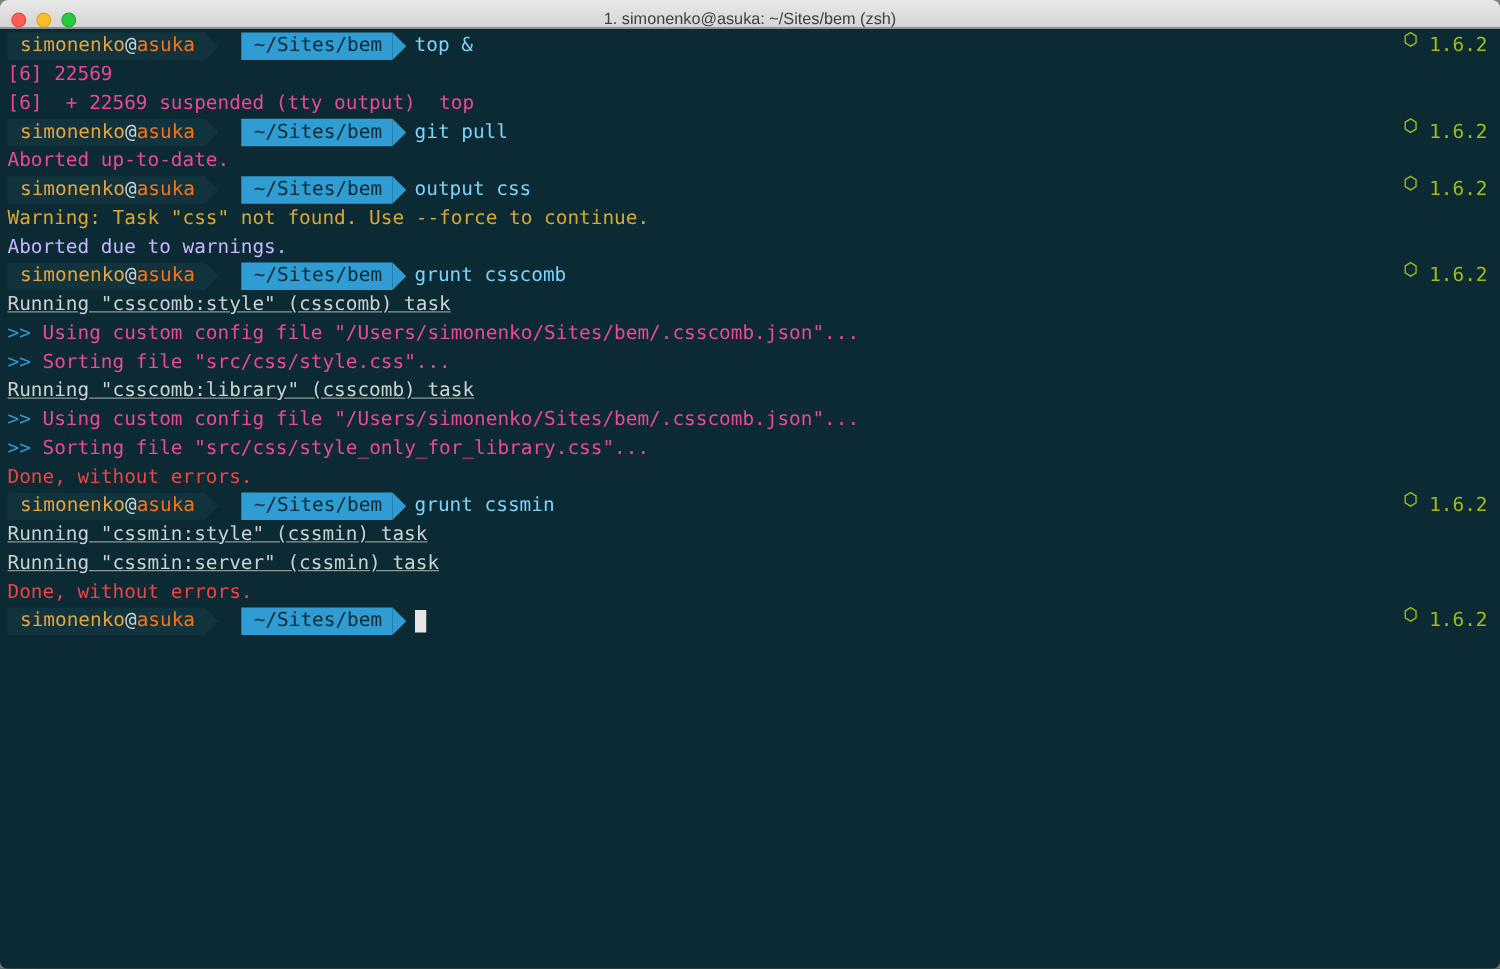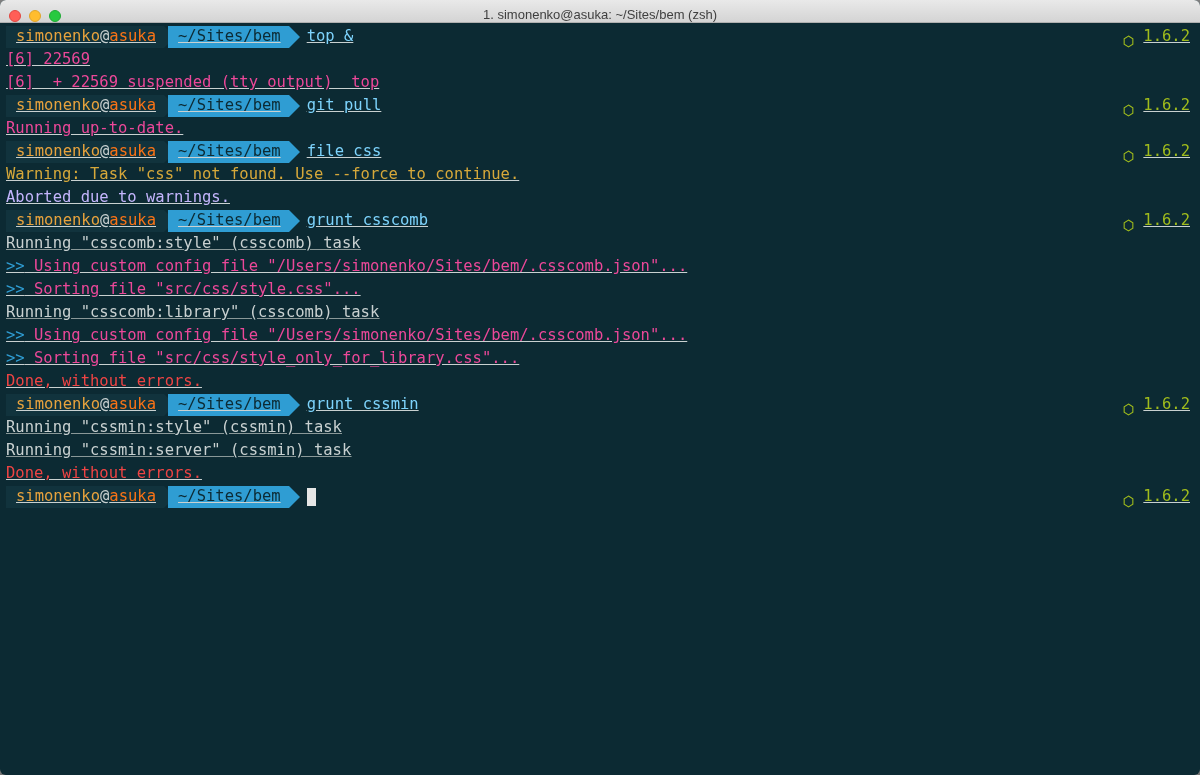--- a/index.html
+++ b/index.html
@@ -50,29 +50,28 @@
     pointer-events: none;
   }
   .term {
     flex: 1;
     padding: 2px 6px 6px 6px;
     font-size: 15.5px;
     line-height: 23px;
     color: #c9d1d1;
     white-space: pre;
     overflow: hidden;
-    text-decoration: underline;
   }
   .line { position: relative; }
   .prompt-row { display: flex; align-items: center; height: 23px; }
   .prompt-row .right {
     margin-left: auto;
     color: #a0bc1c;
     display: flex;
-    align-items: flex-end;
+    align-items: flex-start;
     gap: 8px;
     padding-right: 4px;
   }
   .hex {
     width: 13px; height: 13px;
     display: inline-block;
   }
   .seg {
     display: inline-flex;
     align-items: center;
@@ -88,21 +87,21 @@
     top: 0;
     width: 0; height: 0;
     border-top: 11px solid transparent;
     border-bottom: 11px solid transparent;
     border-left: 11px solid currentColor;
   }
   .seg1 { background: #11333d; color: #11333d; }
   .seg1 .u { color: #e8a33d; }
   .seg1 .at { color: #c9d1d1; }
   .seg1 .h { color: #f97316; }
-  .seg2 { background: #2f9dd3; color: #2f9dd3; margin-left: 4px; }
+  .seg2 { background: #2f9dd3; color: #2f9dd3; margin-left: 29px; }
   .seg2 .p { color: #0c2a33; }
   .cmd { color: #7dd3fc; margin-left: 18px; }
   .gray { color: #ec4899; }
   .yellow { color: #d6a83a; }
   .red { color: #c4b5fd; }
   .green { color: #ef4444; }
   .cyan { color: #2f9dd3; }
   .underline { text-decoration: underline; text-decoration-color: #8a9898; }
   .cursor {
     display: inline-block;
@@ -121,21 +120,21 @@
       <span class="tl-close"></span>
       <span class="tl-min"></span>
       <span class="tl-max"></span>
     </div>
     <div class="titlebar-title">1. simonenko@asuka: ~/Sites/bem (zsh)</div>
   </div>
   <div class="term" id="term"><div class="line prompt-row"><span class="seg seg1"><span class="u">simonenko</span><span class="at">@</span><span class="h">asuka</span></span><span class="seg seg2"><span class="p">~/Sites/bem</span></span><span class="cmd">top &amp;</span><span class="right"><svg class="hex" viewBox="0 0 24 24">
             <path d="M12 2l8 5v10l-8 5-8-5V7z" fill="none" stroke="#a0bc1c" stroke-width="2"></path>
           </svg><span>1.6.2</span></span></div><div class="line gray">[6] 22569</div><div class="line gray">[6]  + 22569 suspended (tty output)  top</div><div class="line prompt-row"><span class="seg seg1"><span class="u">simonenko</span><span class="at">@</span><span class="h">asuka</span></span><span class="seg seg2"><span class="p">~/Sites/bem</span></span><span class="cmd">git pull</span><span class="right"><svg class="hex" viewBox="0 0 24 24">
             <path d="M12 2l8 5v10l-8 5-8-5V7z" fill="none" stroke="#a0bc1c" stroke-width="2"></path>
-          </svg><span>1.6.2</span></span></div><div class="line gray">Running up-to-date.</div><div class="line prompt-row"><span class="seg seg1"><span class="u">simonenko</span><span class="at">@</span><span class="h">asuka</span></span><span class="seg seg2"><span class="p">~/Sites/bem</span></span><span class="cmd">file css</span><span class="right"><svg class="hex" viewBox="0 0 24 24">
+          </svg><span>1.6.2</span></span></div><div class="line gray">Aborted up-to-date.</div><div class="line prompt-row"><span class="seg seg1"><span class="u">simonenko</span><span class="at">@</span><span class="h">asuka</span></span><span class="seg seg2"><span class="p">~/Sites/bem</span></span><span class="cmd">output css</span><span class="right"><svg class="hex" viewBox="0 0 24 24">
             <path d="M12 2l8 5v10l-8 5-8-5V7z" fill="none" stroke="#a0bc1c" stroke-width="2"></path>
           </svg><span>1.6.2</span></span></div><div class="line yellow">Warning: Task "css" not found. Use --force to continue.</div><div class="line "></div><div class="line red">Aborted due to warnings.</div><div class="line prompt-row"><span class="seg seg1"><span class="u">simonenko</span><span class="at">@</span><span class="h">asuka</span></span><span class="seg seg2"><span class="p">~/Sites/bem</span></span><span class="cmd">grunt csscomb</span><span class="right"><svg class="hex" viewBox="0 0 24 24">
             <path d="M12 2l8 5v10l-8 5-8-5V7z" fill="none" stroke="#a0bc1c" stroke-width="2"></path>
           </svg><span>1.6.2</span></span></div><div class="line underline">Running "csscomb:style" (csscomb) task</div><div class="line"><span class="cyan">&gt;&gt;</span> <span class="gray">Using custom config file "/Users/simonenko/Sites/bem/.csscomb.json"...</span></div><div class="line"><span class="cyan">&gt;&gt;</span> <span class="gray">Sorting file "src/css/style.css"...</span></div><div class="line "></div><div class="line underline">Running "csscomb:library" (csscomb) task</div><div class="line"><span class="cyan">&gt;&gt;</span> <span class="gray">Using custom config file "/Users/simonenko/Sites/bem/.csscomb.json"...</span></div><div class="line"><span class="cyan">&gt;&gt;</span> <span class="gray">Sorting file "src/css/style_only_for_library.css"...</span></div><div class="line "></div><div class="line green">Done, without errors.</div><div class="line prompt-row"><span class="seg seg1"><span class="u">simonenko</span><span class="at">@</span><span class="h">asuka</span></span><span class="seg seg2"><span class="p">~/Sites/bem</span></span><span class="cmd">grunt cssmin</span><span class="right"><svg class="hex" viewBox="0 0 24 24">
             <path d="M12 2l8 5v10l-8 5-8-5V7z" fill="none" stroke="#a0bc1c" stroke-width="2"></path>
           </svg><span>1.6.2</span></span></div><div class="line underline">Running "cssmin:style" (cssmin) task</div><div class="line "></div><div class="line underline">Running "cssmin:server" (cssmin) task</div><div class="line "></div><div class="line green">Done, without errors.</div><div class="line prompt-row"><span class="seg seg1"><span class="u">simonenko</span><span class="at">@</span><span class="h">asuka</span></span><span class="seg seg2"><span class="p">~/Sites/bem</span></span><span class="cursor"></span><span class="right"><svg class="hex" viewBox="0 0 24 24">
             <path d="M12 2l8 5v10l-8 5-8-5V7z" fill="none" stroke="#a0bc1c" stroke-width="2"></path>
           </svg><span>1.6.2</span></span></div></div>
 </div>
 

